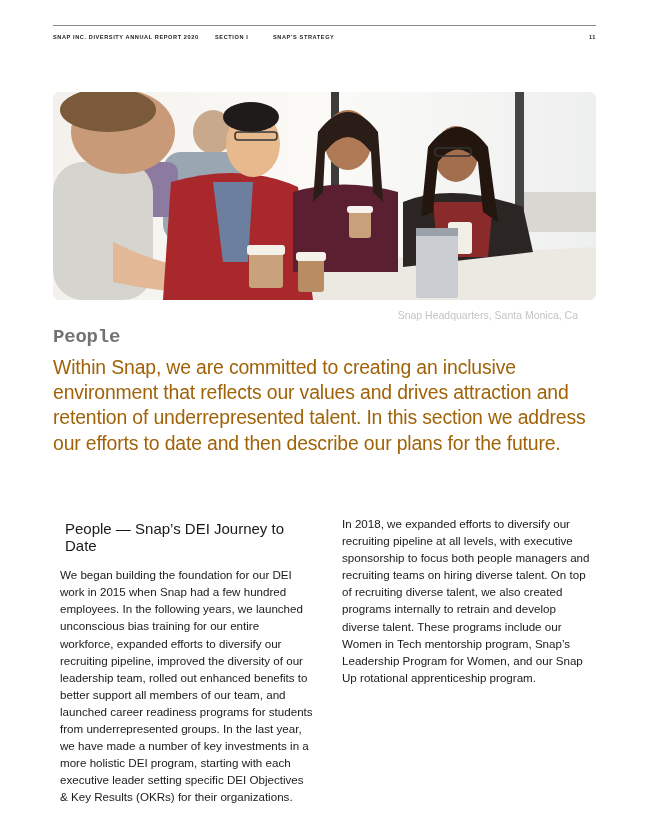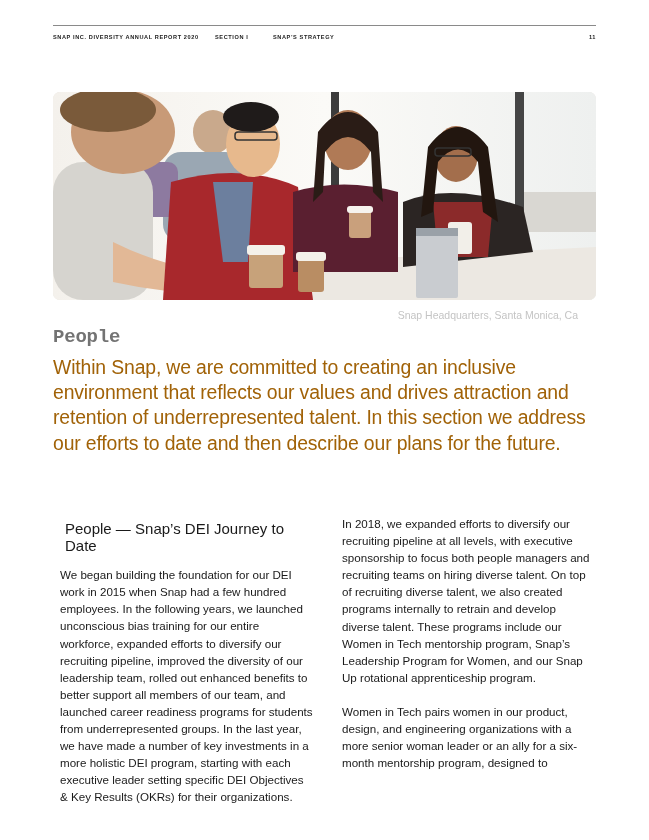--- a/index.html
+++ b/index.html
@@ -86,14 +86,13 @@
 <h2 class="section-title" style="margin:0">People</h2>
 <p class="lead" style="margin:0">Within Snap, we are committed to creating an inclusive environment that reflects our values and drives attraction and retention of underrepresented talent. In this section we address our efforts to date and then describe our plans for the future.</p>
 
 <div class="col left">
   <h3>People — Snap’s DEI Journey to Date</h3>
   <p>We began building the foundation for our DEI work in 2015 when Snap had a few hundred employees. In the following years, we launched unconscious bias training for our entire workforce, expanded efforts to diversify our recruiting pipeline, improved the diversity of our leadership team, rolled out enhanced benefits to better support all members of our team, and launched career readiness programs for students from underrepresented groups. In the last year, we have made a number of key investments in a more holistic DEI program, starting with each executive leader setting specific DEI Objectives &amp; Key Results (OKRs) for their organizations.</p>
 </div>
 
 <div class="col right">
   <p>In 2018, we expanded efforts to diversify our recruiting pipeline at all levels, with executive sponsorship to focus both people managers and recruiting teams on hiring diverse talent. On top of recruiting diverse talent, we also created programs internally to retrain and develop diverse talent. These programs include our Women in Tech mentorship program, Snap’s Leadership Program for Women, and our Snap Up rotational apprenticeship program.</p>
-  <p>Women in Tech pairs women in our product, design, and engineering organizations with a more senior woman leader or an ally for a six-month mentorship program, designed to</p>
 </div>
 
 </body></html>

